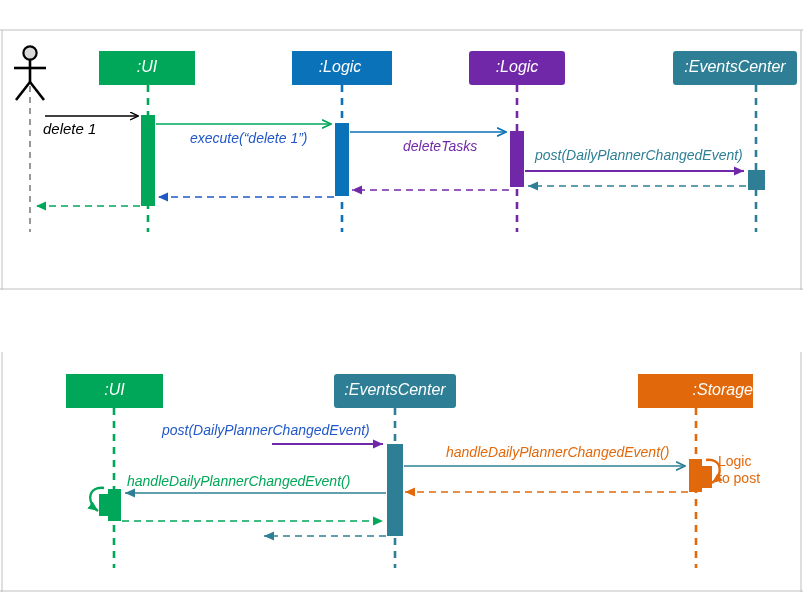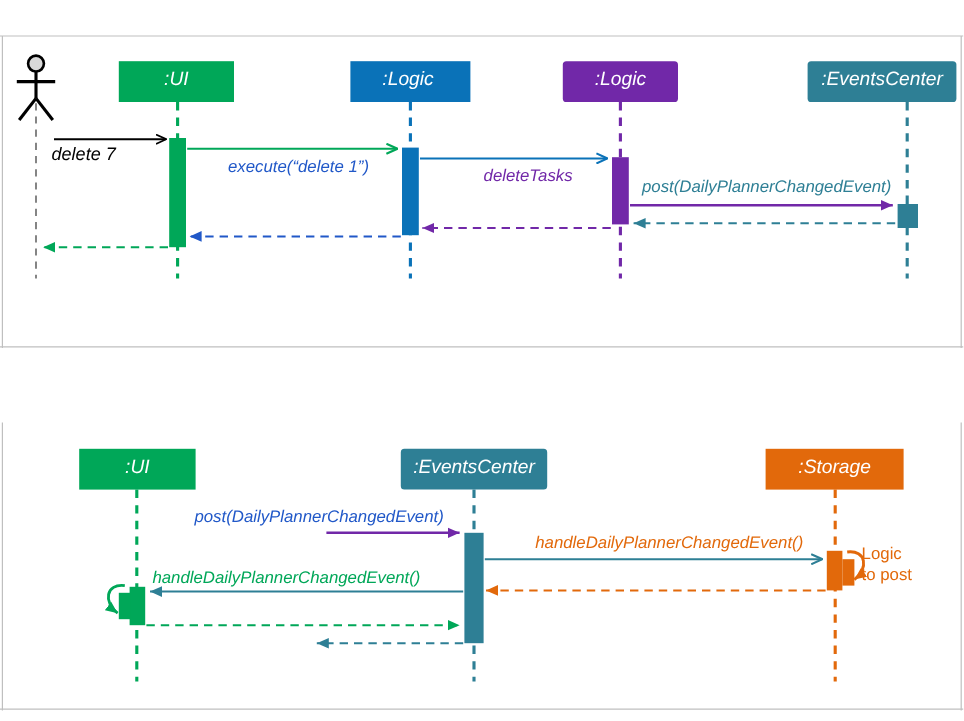--- a/index.html
+++ b/index.html
@@ -134,28 +134,28 @@
     <rect x="66" y="374" width="97" height="34" fill="#00a758"></rect>
     <rect x="334" y="374" width="122" height="34" rx="3" fill="#2e7f95"></rect>
     <rect x="638" y="374" width="115" height="34" fill="#e2690b"></rect>
   </svg>
 
   <div class="lbl" style="position:absolute;left:99px;top:58px;width:96px;text-align:center;color:#ffffff;font-size:16px;">:UI</div>
   <div class="lbl" style="position:absolute;left:292px;top:58px;width:96px;text-align:center;color:#ffffff;font-size:16px;">:Logic</div>
   <div class="lbl" style="position:absolute;left:469px;top:58px;width:96px;text-align:center;color:#ffffff;font-size:16px;">:Logic</div>
   <div class="lbl" style="position:absolute;left:673px;top:58px;width:124px;text-align:center;color:#ffffff;font-size:16px;">:EventsCenter</div>
 
-  <div class="lbl" style="position:absolute;left:43px;top:120px;color:#000000;font-size:15px;">delete 7</div>
+  <div class="lbl" style="position:absolute;left:43px;top:120px;color:#000000;font-size:15px;">delete 1</div>
   <div class="lbl" style="position:absolute;left:190px;top:130px;color:#2158c8;font-size:14px;">execute(“delete 1”)</div>
   <div class="lbl" style="position:absolute;left:377px;top:138px;color:#7128a8;font-size:14px;margin-left:26px;">deleteTasks</div>
   <div class="lbl" style="position:absolute;left:535px;top:147px;color:#2e7f95;font-size:14px;">post(DailyPlannerChangedEvent)</div>
 
   <div class="lbl" style="position:absolute;left:66px;top:381px;width:97px;text-align:center;color:#ffffff;font-size:16px;">:UI</div>
   <div class="lbl" style="position:absolute;left:334px;top:381px;width:122px;text-align:center;color:#ffffff;font-size:16px;">:EventsCenter</div>
-  <div class="lbl" style="position:absolute;left:638px;top:381px;width:115px;text-align:center;color:#ffffff;font-size:16px;">:Storage</div>
+  <div class="lbl" style="position:absolute;left:638px;top:381px;width:115px;text-align:right;color:#ffffff;font-size:16px;">:Storage</div>
 
   <div class="lbl" style="position:absolute;left:162px;top:422px;color:#2158c8;font-size:14px;">post(DailyPlannerChangedEvent)</div>
   <div class="lbl" style="position:absolute;left:446px;top:444px;color:#e2690b;font-size:14px;">handleDailyPlannerChangedEvent()</div>
   <div class="lbl" style="position:absolute;left:127px;top:473px;color:#00a758;font-size:14px;">handleDailyPlannerChangedEvent()</div>
 
   <div style="position:absolute;left:718px;top:453px;color:#e2690b;font-size:14px;line-height:17px;">
     <div>Logic</div>
     <div>to post</div>
   </div>
 

